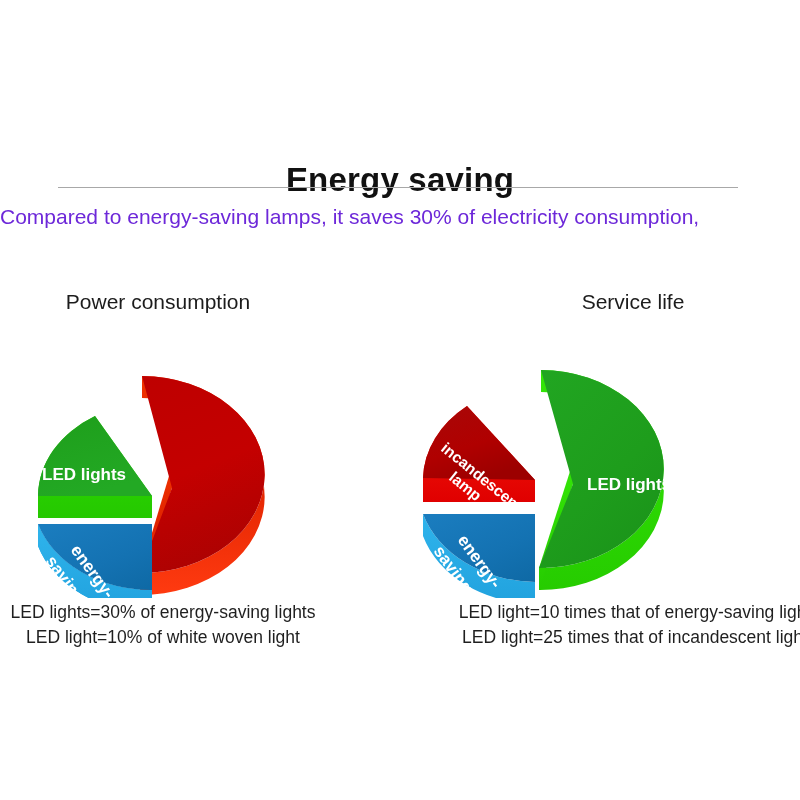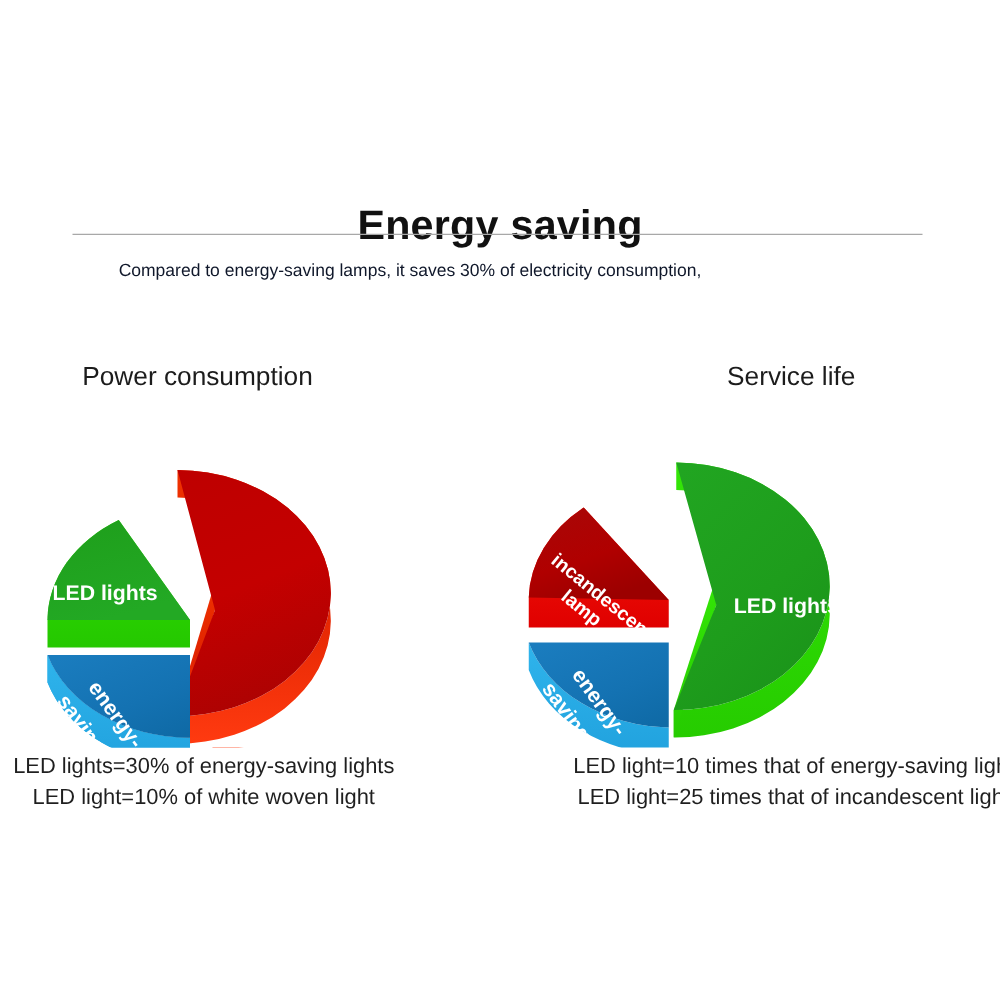--- a/index.html
+++ b/index.html
@@ -45,23 +45,23 @@
     background: #a8a8a8;
   }
 
   
   .subtitle {
     position: absolute;
     left: 0;
     top: 203px;
     width: 656px;
     text-align: center;
-    font-size: 14px;
+    font-size: 21px;
     line-height: 27px;
-    color: #0f172a;
+    color: #6d28d9;
   }
   .subtitle div { white-space: nowrap; }
 
   
   .panel { position: absolute; top: 290px; width: 400px; height: 380px; padding-left: 12px; }
   .panel-left  { left: 0px; }
   .panel-right { left: 395px; }
 
   .panel-heading {
     position: absolute;

